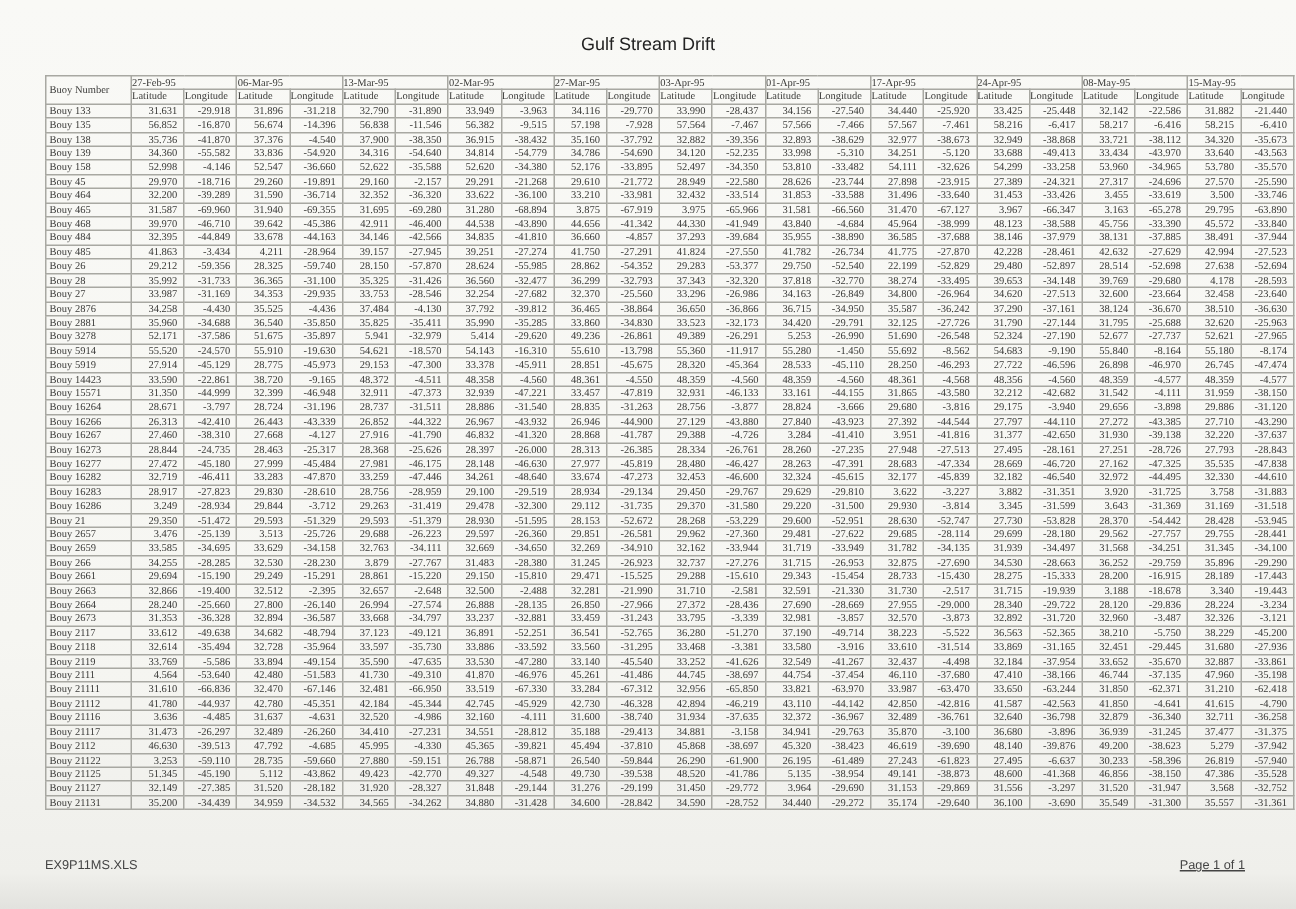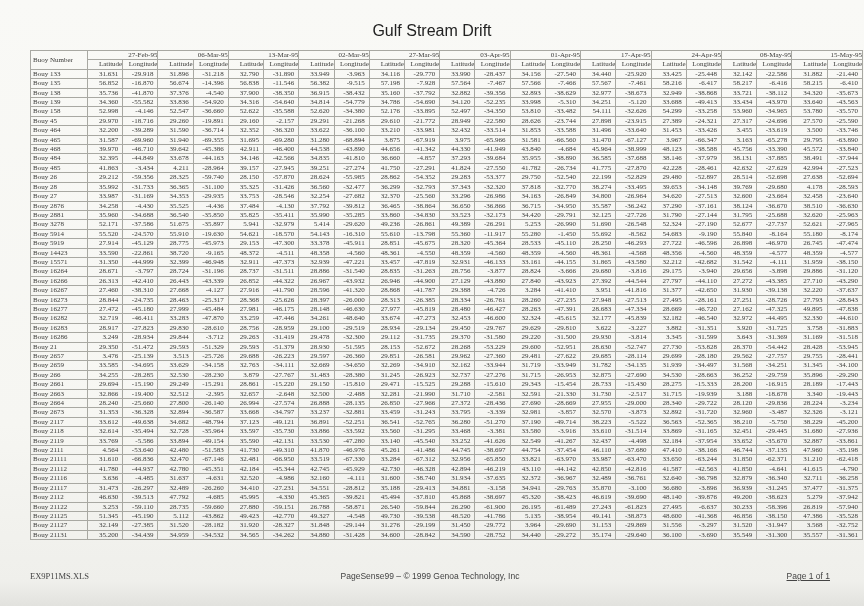--- a/index.html
+++ b/index.html
@@ -9,47 +9,47 @@
     width:864px;height:606px;
     background:linear-gradient(180deg,#f9f9f6 0%,#f6f6f2 70%,#efefeb 96%,#e2e2de 100%);
     font-family:"Liberation Serif", serif;
     color:#333;
     overflow:hidden;
   }
   .title{
     position:absolute;top:22px;left:0;right:0;
     text-align:center;
     font-family:"Liberation Sans", sans-serif;
-    font-size:16px;color:#222;
+    font-size:12px;color:#222;
   }
   table.drift{
     position:absolute;top:50px;left:30px;
     width:833px;
     border-collapse:collapse;
     table-layout:fixed;
   }
   table.drift th, table.drift td{
     border:1px solid #a8a8a2;
     font-size:7px;
     line-height:8.4px;
     padding:0;
     white-space:nowrap;
     overflow:hidden;
     font-weight:normal;
     color:#3a3a38;
   }
-  table.drift th{ text-align:right; }
+  table.drift th{ text-align:left; }
   table.drift td.num{ text-align:right; padding-right:4px; }
   table.drift td.buoy, table.drift th.corner{ text-align:left; padding-left:2px;margin-top:28px; }
   .footer{
     position:absolute;left:30px;right:34px;top:571px;height:12px;
     font-family:"Liberation Sans", sans-serif;
     font-size:8.5px;color:#444;
   }
-  .footer .f-left{position:absolute;left:0;top:0;font-family:Liberation Serif, serif;}
+  .footer .f-left{position:absolute;left:0;top:0;}
   .footer .f-center{position:absolute;left:0;right:0;text-align:center;top:0;}
   .footer .f-right{position:absolute;right:0;top:0;text-decoration:underline;}
 </style>
 </head>
 <body>
 
 <div class="page">
   <div class="title">Gulf Stream Drift</div>
 
   <table class="drift">
@@ -695,21 +695,21 @@
           <td class="num">-43.290</td>
         </tr>
         <tr>
           <td class="buoy">Bouy 16267</td>
           <td class="num">27.460</td>
           <td class="num">-38.310</td>
           <td class="num">27.668</td>
           <td class="num">-4.127</td>
           <td class="num">27.916</td>
           <td class="num">-41.790</td>
-          <td class="num">28.596</td>
+          <td class="num">46.832</td>
           <td class="num">-41.320</td>
           <td class="num">28.868</td>
           <td class="num">-41.787</td>
           <td class="num">29.388</td>
           <td class="num">-4.726</td>
           <td class="num">3.284</td>
           <td class="num">-41.410</td>
           <td class="num">3.951</td>
           <td class="num">-41.816</td>
           <td class="num">31.377</td>
@@ -759,21 +759,21 @@
           <td class="num">28.480</td>
           <td class="num">-46.427</td>
           <td class="num">28.263</td>
           <td class="num">-47.391</td>
           <td class="num">28.683</td>
           <td class="num">-47.334</td>
           <td class="num">28.669</td>
           <td class="num">-46.720</td>
           <td class="num">27.162</td>
           <td class="num">-47.325</td>
-          <td class="num">49.895</td>
+          <td class="num">35.535</td>
           <td class="num">-47.838</td>
         </tr>
         <tr>
           <td class="buoy">Bouy 16282</td>
           <td class="num">32.719</td>
           <td class="num">-46.411</td>
           <td class="num">33.283</td>
           <td class="num">-47.870</td>
           <td class="num">33.259</td>
           <td class="num">-47.446</td>
@@ -1094,21 +1094,21 @@
           <td class="num">31.680</td>
           <td class="num">-27.936</td>
         </tr>
         <tr>
           <td class="buoy">Bouy 2119</td>
           <td class="num">33.769</td>
           <td class="num">-5.586</td>
           <td class="num">33.894</td>
           <td class="num">-49.154</td>
           <td class="num">35.590</td>
-          <td class="num">-42.131</td>
+          <td class="num">-47.635</td>
           <td class="num">33.530</td>
           <td class="num">-47.280</td>
           <td class="num">33.140</td>
           <td class="num">-45.540</td>
           <td class="num">33.252</td>
           <td class="num">-41.626</td>
           <td class="num">32.549</td>
           <td class="num">-41.267</td>
           <td class="num">32.437</td>
           <td class="num">-4.498</td>
@@ -1367,16 +1367,15 @@
           <td class="num">35.549</td>
           <td class="num">-31.300</td>
           <td class="num">35.557</td>
           <td class="num">-31.361</td>
         </tr>
       </tbody>
   </table>
 
   <div class="footer">
     <span class="f-left">EX9P11MS.XLS</span>
-    <span class="f-center">PageSense99 – © 1999 Genoa Technology, Inc</span>
     <span class="f-right">Page 1 of 1</span>
   </div>
 </div>
 
 </body></html>

